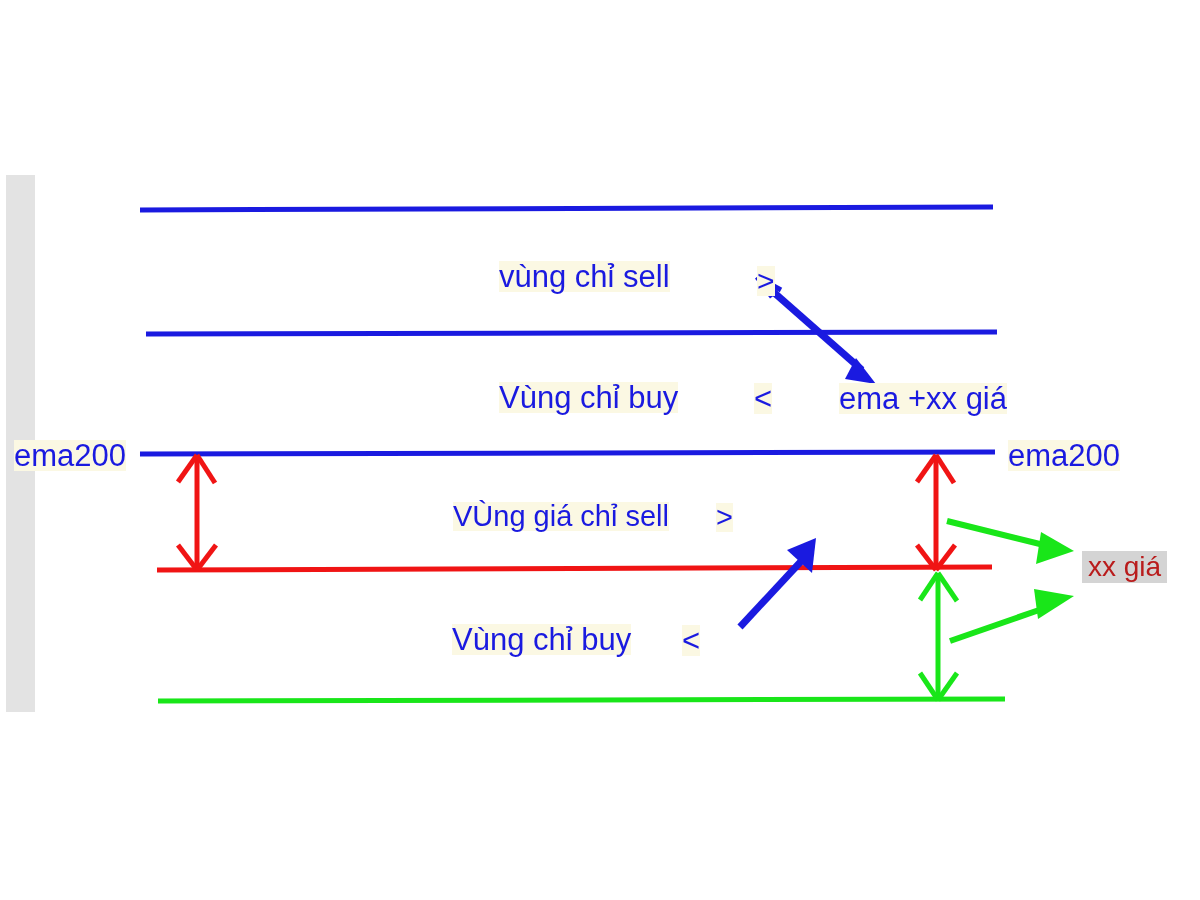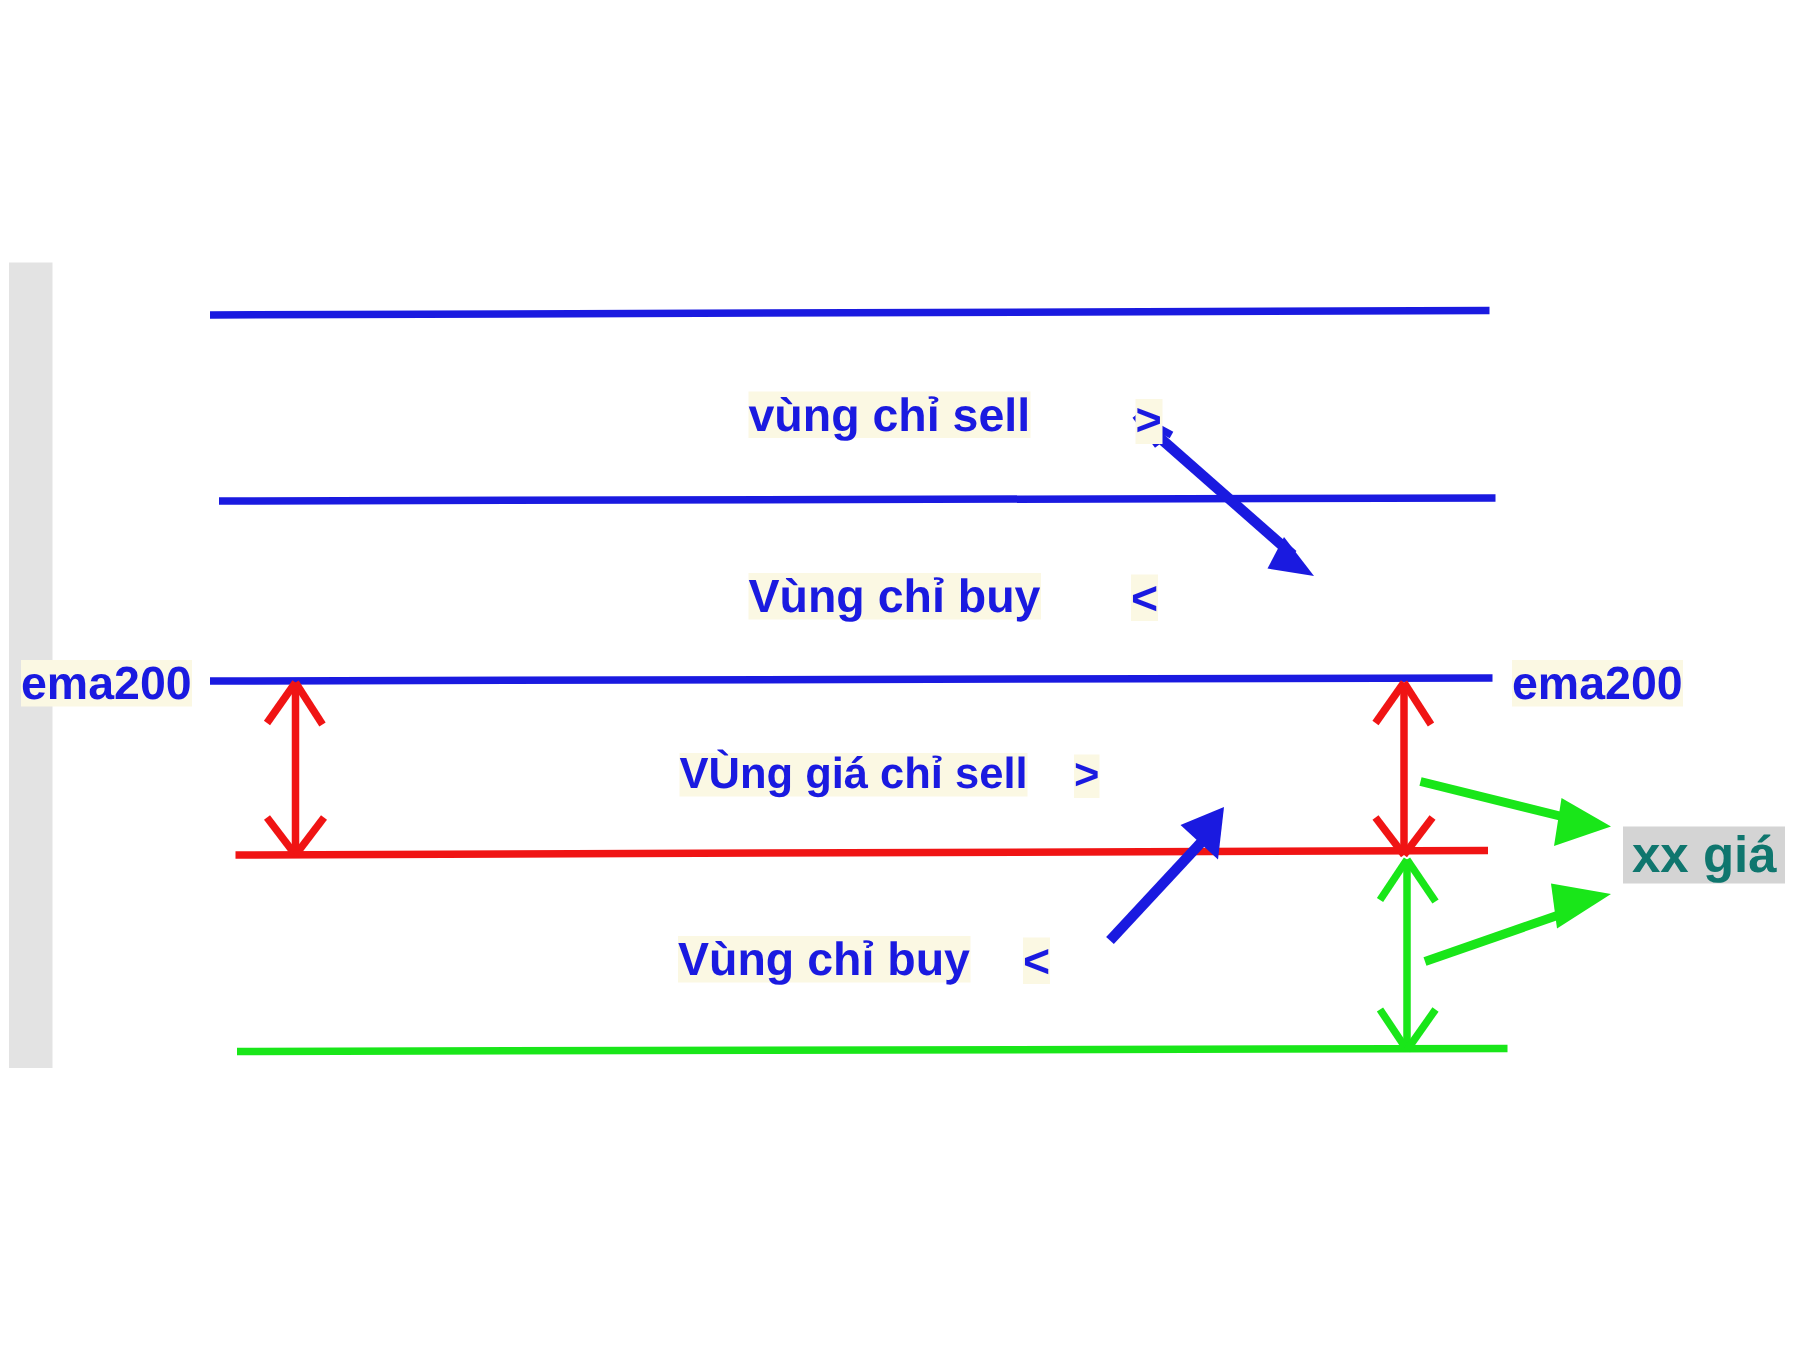--- a/index.html
+++ b/index.html
@@ -30,21 +30,21 @@
     top: 175px;
     width: 29px;
     height: 537px;
     background: #e3e3e3;
   }
   .anno {
     position: absolute;
     white-space: nowrap;
     color: #1a1ae0;
     font-family: "Liberation Sans", sans-serif;
-    font-weight: 700;
+    font-weight: 400;
     line-height: 1;
   }
   .hl {
     background: #fbf8e3;
   }
   .t-vung-sell {
     left: 499px;
     top: 261px;
     font-size: 31px;
   }
@@ -99,22 +99,22 @@
     font-size: 31px;
   }
   .t-lt-2 {
     left: 682px;
     top: 625px;
     font-size: 31px;
   }
   .t-xx-gia {
     left: 1082px;
     top: 551px;
-    font-size: 34px;
-    color: #0f766e;
+    font-size: 28px;
+    color: #b91c1c;
     background: #d4d4d4;
     padding: 2px 6px;
   }
 </style>
 </head>
 <body>
 
 <div id="canvas">
 
   <div class="side-strip"></div>
@@ -183,20 +183,21 @@
   </svg>
 
   <div class="anno hl t-vung-sell">vùng chỉ sell</div>
 
   <div class="anno hl t-gt-1">&gt;</div>
 
   <div class="anno hl t-vung-buy-1">Vùng chỉ buy</div>
 
   <div class="anno hl t-lt-1">&lt;</div>
 
+  <div class="anno hl t-ema-plus">ema +xx giá</div>
 
   <div class="anno hl t-ema200-left">ema200</div>
 
   <div class="anno hl t-ema200-right">ema200</div>
 
   <div class="anno hl t-vung-gia-sell">VÙng giá chỉ sell</div>
 
   <div class="anno hl t-gt-2">&gt;</div>
 
 

